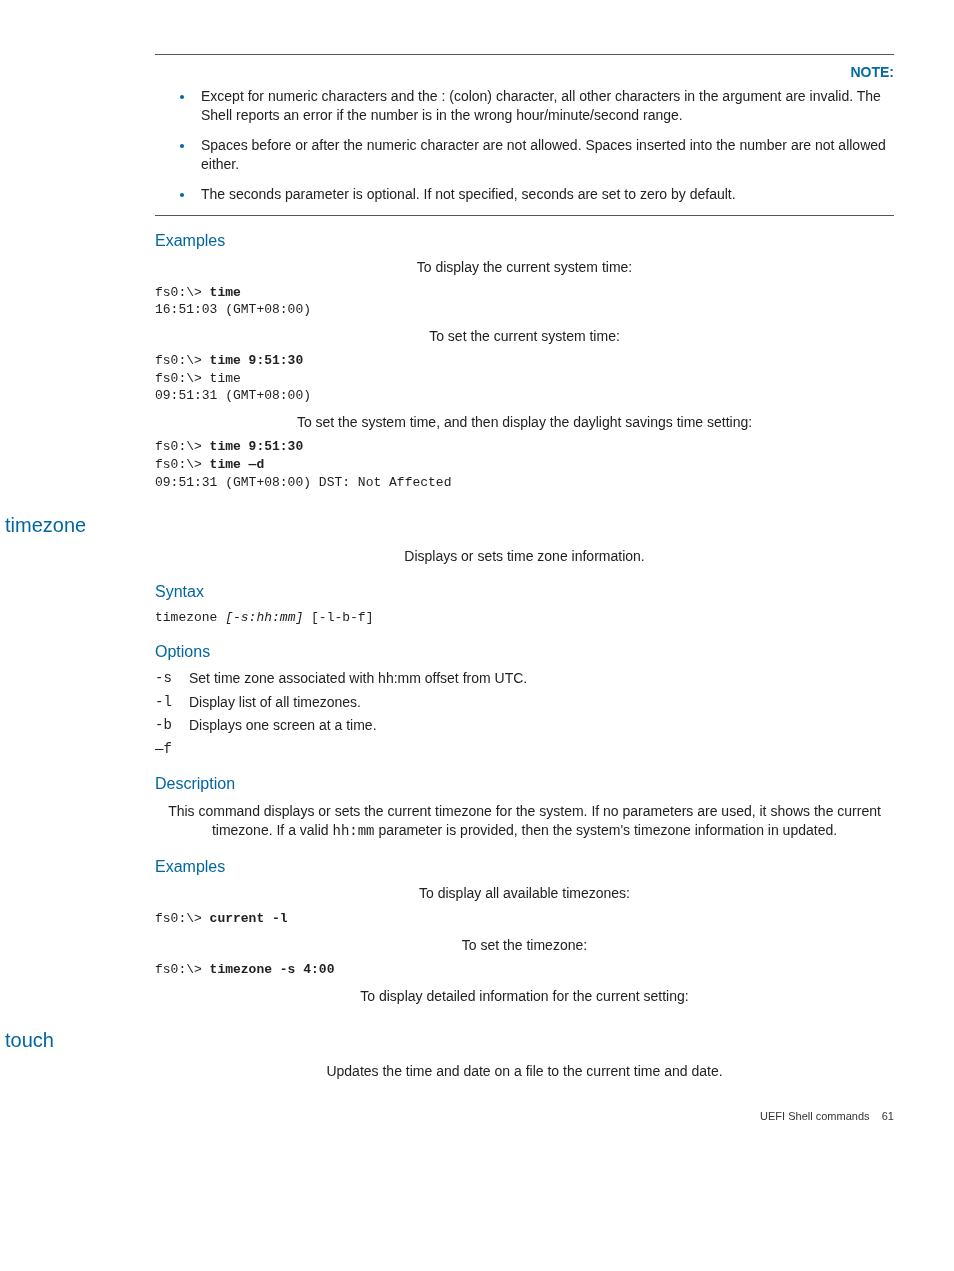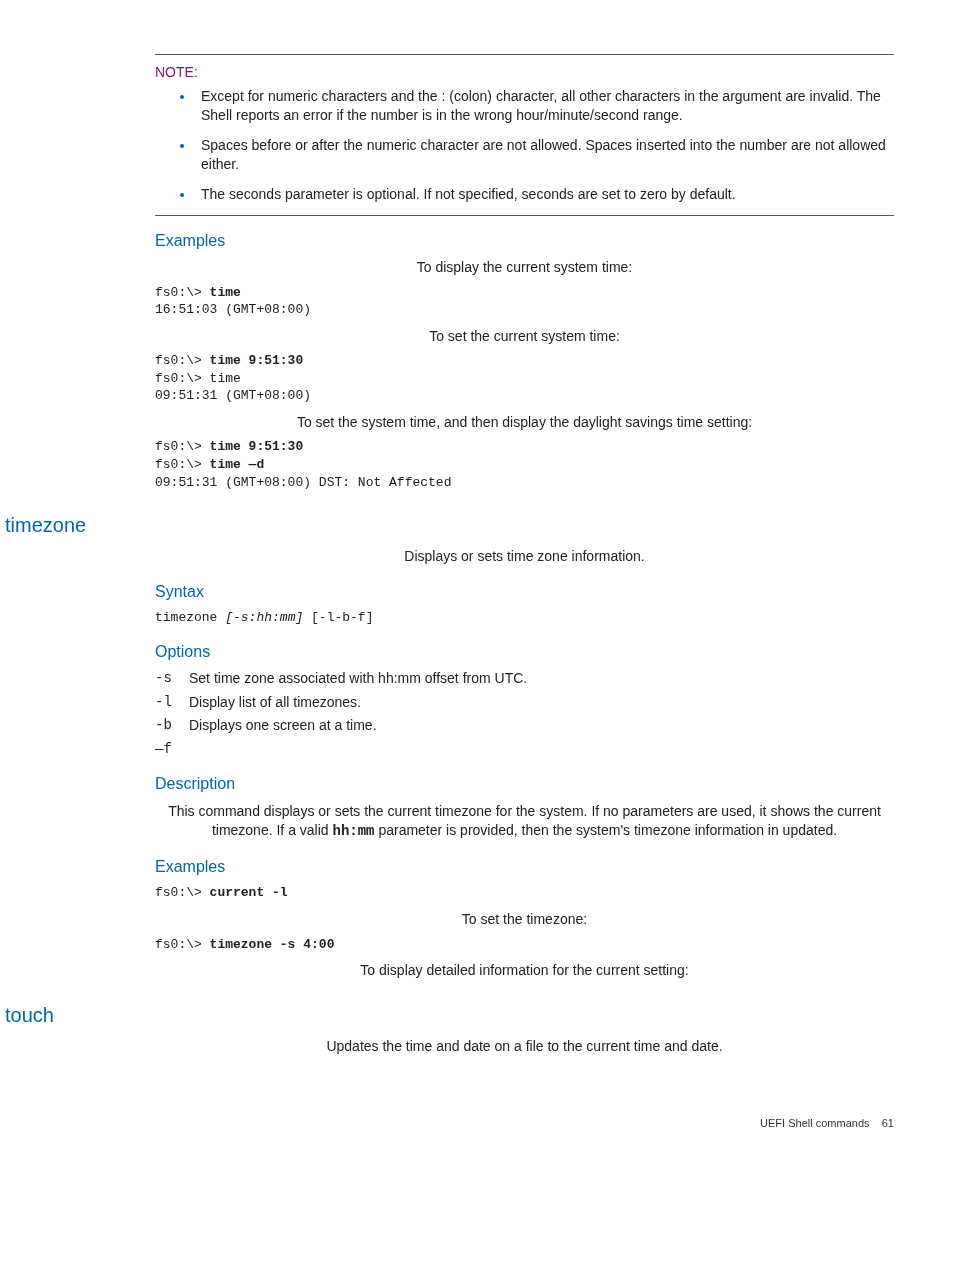--- a/index.html
+++ b/index.html
@@ -6,34 +6,34 @@
     font-family: Arial, Helvetica, sans-serif;
     font-size: 14px;
     line-height: 1.4;
     color: #222;
     margin: 0;
     padding: 50px 60px 40px 80px;
     width: 954px;
     box-sizing: border-box;
   }
   .hr { border-top: 1px solid #555; margin: 4px 0; }
-  .note-title { color: #701a75; font-weight: normal; margin: 8px 0 4px 0; }
+  .note-title { color: #0369a1; font-weight: bold; margin: 8px 0 4px 0; text-align: right; }
   ul.note-list { margin: 4px 0 8px 0; padding-left: 40px; }
   ul.note-list li { margin-bottom: 10px; padding-left: 6px; }
   ul.note-list li::marker { color: #0066a1; font-size: 14px; }
   .h3 { color: #0066a1; font-size: 16px; margin: 14px 0 6px 0; font-weight: normal; }
   .h2 { color: #0066a1; font-size: 20px; margin: 20px 0 8px -75px; font-weight: normal; }
   p { margin: 6px 0; text-align: center; }
   pre { font-family: "Courier New", monospace; font-size: 13px; margin: 4px 0 8px 0; white-space: pre; line-height: 1.35; }
-  .mono { font-family: "Courier New", monospace; font-weight: bold; }
+  .mono { font-family: "Courier New", monospace; }
   .b { font-weight: bold; }
   .opts { margin: 4px 0; }
   .opt-row { display:flex; margin:4px 0; }
   .opt-k { font-family:"Courier New",monospace; width:34px; flex:0 0 34px; }
-  .footer { text-align:right; font-size:11px; margin-top:60px; color:#333; }
+  .footer { text-align:right; font-size:11px; margin-top:27px; color:#333; }
   .indent { margin-left: 75px; }
   .note-block { margin-left: 0; }
 </style>
 </head>
 <body>
 
 <div class="indent">
 
 <div class="note-block">
   <div class="hr"></div>
@@ -84,20 +84,21 @@
       </div>
   <div class="opt-row">
         <div class="opt-k">—f</div>
       </div>
 </div>
 
 <div class="h3">Description</div>
 <p><span>This command displays or sets the current timezone for the system. If no parameters are used, it shows the current timezone. If a valid </span><span class="mono">hh:mm</span><span> parameter is provided, then the system's timezone information in updated.</span></p>
 
 <div class="h3">Examples</div>
+<p>To display all available timezones:</p>
 <pre><span>fs0:\&gt; </span><span class="b">current -l</span></pre>
 <p>To set the timezone:</p>
 <pre><span>fs0:\&gt; </span><span class="b">timezone -s 4:00</span></pre>
 <p>To display detailed information for the current setting:</p>
 </div>
 
 <div class="h2">touch</div>
 <div class="indent">
 <p>Updates the time and date on a file to the current time and date.</p>
 </div>

